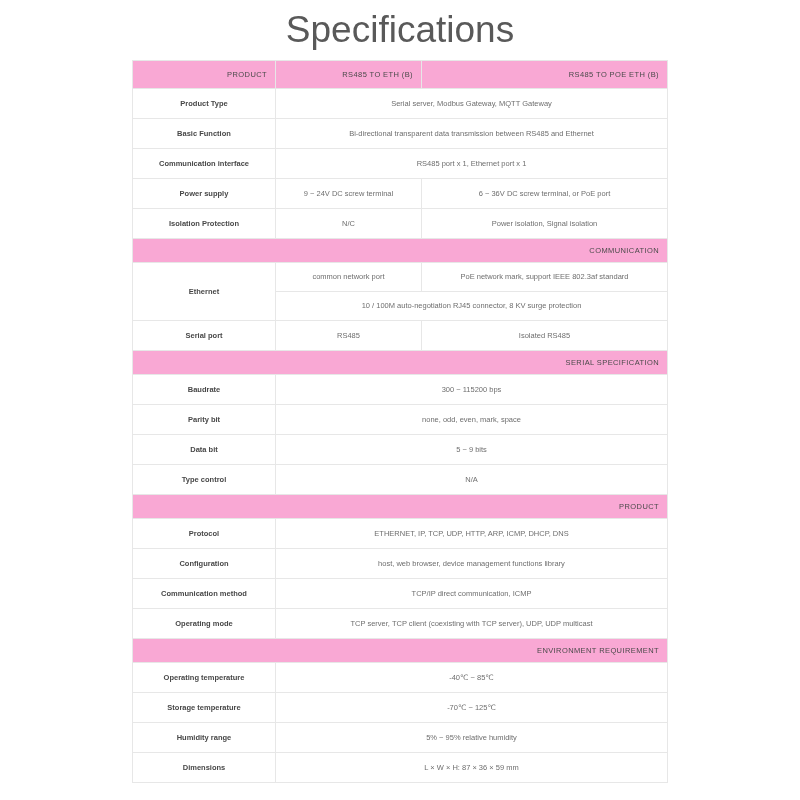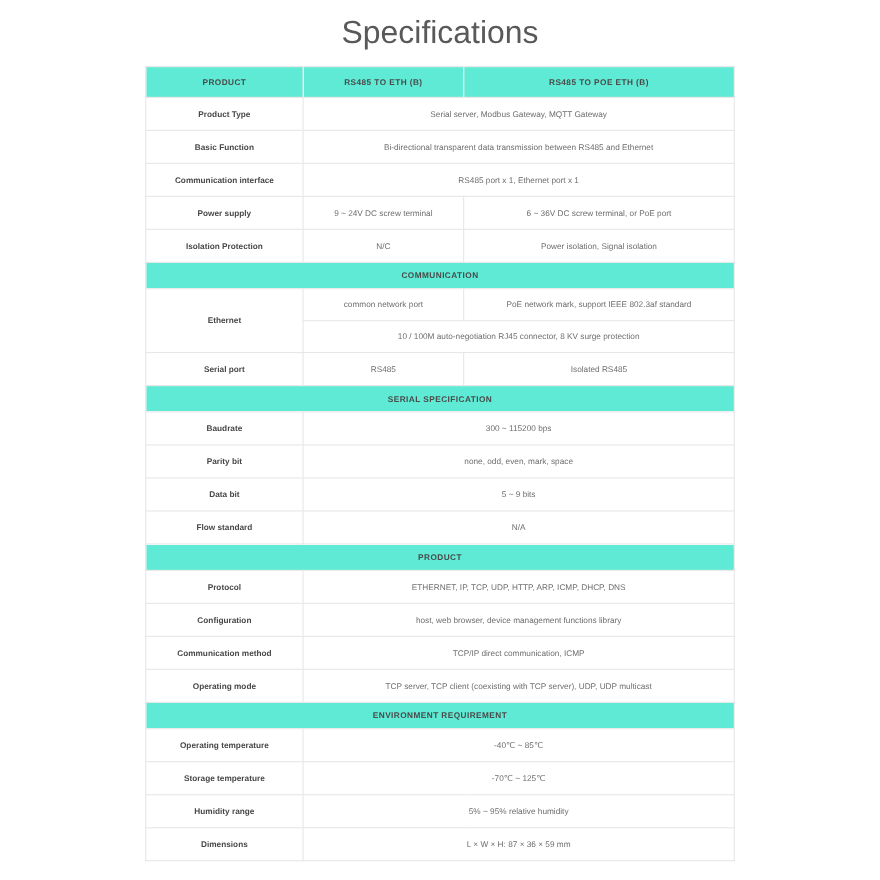--- a/index.html
+++ b/index.html
@@ -6,21 +6,21 @@
     margin: 0;
     padding: 0;
     background: #ffffff;
     width: 800px;
     height: 800px;
     font-family: "Liberation Sans", "DejaVu Sans", sans-serif;
     overflow: hidden;
   }
   .page-title {
     text-align: center;
-    font-size: 29px;
+    font-size: 37px;
     line-height: 32px;
     font-weight: 400;
     color: #595959;
     margin: 14px 0 0 0;
   }
   table.spec-table {
     width: 535px;
     margin: 14px auto 0 auto;
     border-collapse: collapse;
     table-layout: fixed;
@@ -31,24 +31,24 @@
     font-size: 7.5px;
     line-height: 10px;
     color: #6e6e6e;
     height: 29px;
     vertical-align: middle;
     text-align: center;
     overflow: hidden;
     white-space: nowrap;
   }
   .spec-table td.hd {
-    background: #5eead4;
-    font-weight: bold;
+    background: #f9a8d4;
+    font-weight: normal;
     color: #4a4a4a;
-    text-align: center;
+    text-align: right;
     letter-spacing: 0.4px;
     height: 27px;
   }
   .spec-table tr.section-row td {
     height: 23px;
   }
   .spec-table td.lbl {
     font-weight: bold;
     color: #474747;
   }
@@ -124,21 +124,21 @@
     </tr>
     <tr>
       <td class="lbl">Parity bit</td>
       <td class="val" colspan="2">none, odd, even, mark, space</td>
     </tr>
     <tr>
       <td class="lbl">Data bit</td>
       <td class="val" colspan="2">5 ~ 9 bits</td>
     </tr>
     <tr>
-      <td class="lbl">Flow standard</td>
+      <td class="lbl">Type control</td>
       <td class="val" colspan="2">N/A</td>
     </tr>
 
     <tr class="section-row">
       <td class="hd" colspan="3">PRODUCT</td>
     </tr>
     <tr>
       <td class="lbl">Protocol</td>
       <td class="val" colspan="2">ETHERNET, IP, TCP, UDP, HTTP, ARP, ICMP, DHCP, DNS</td>
     </tr>

